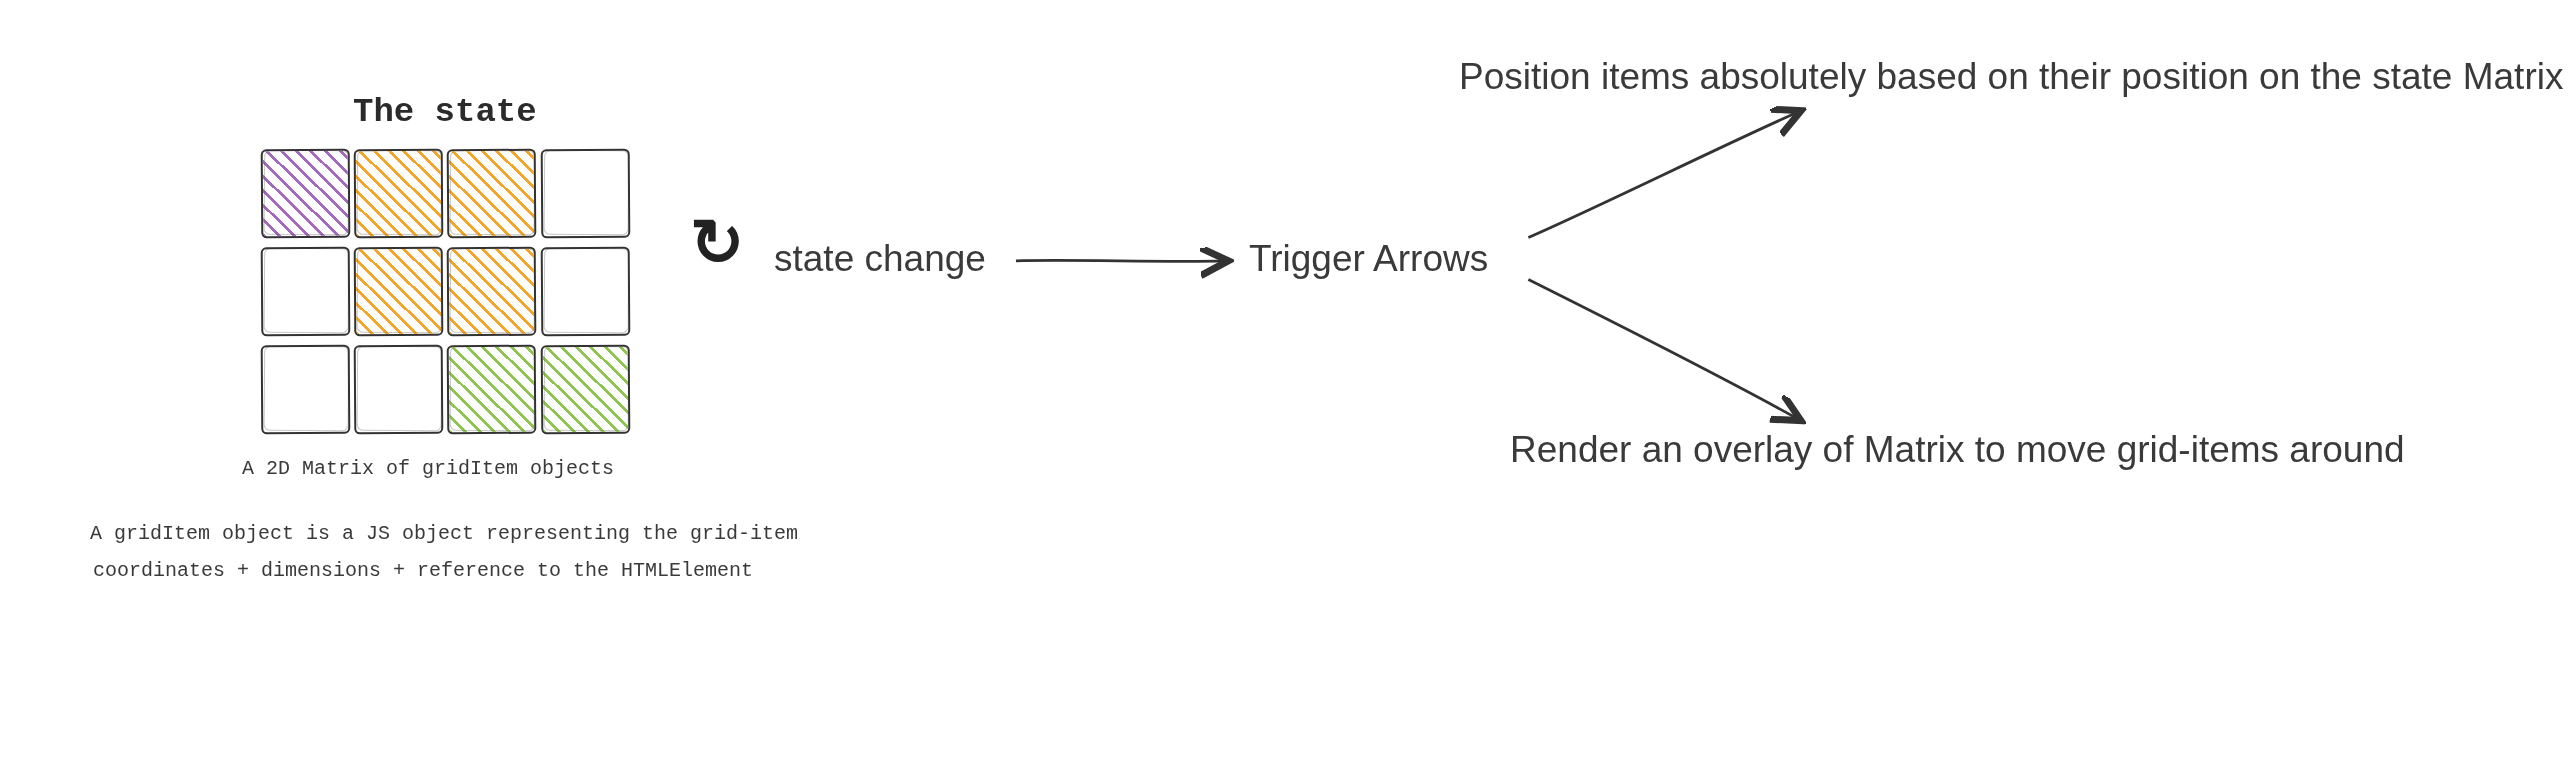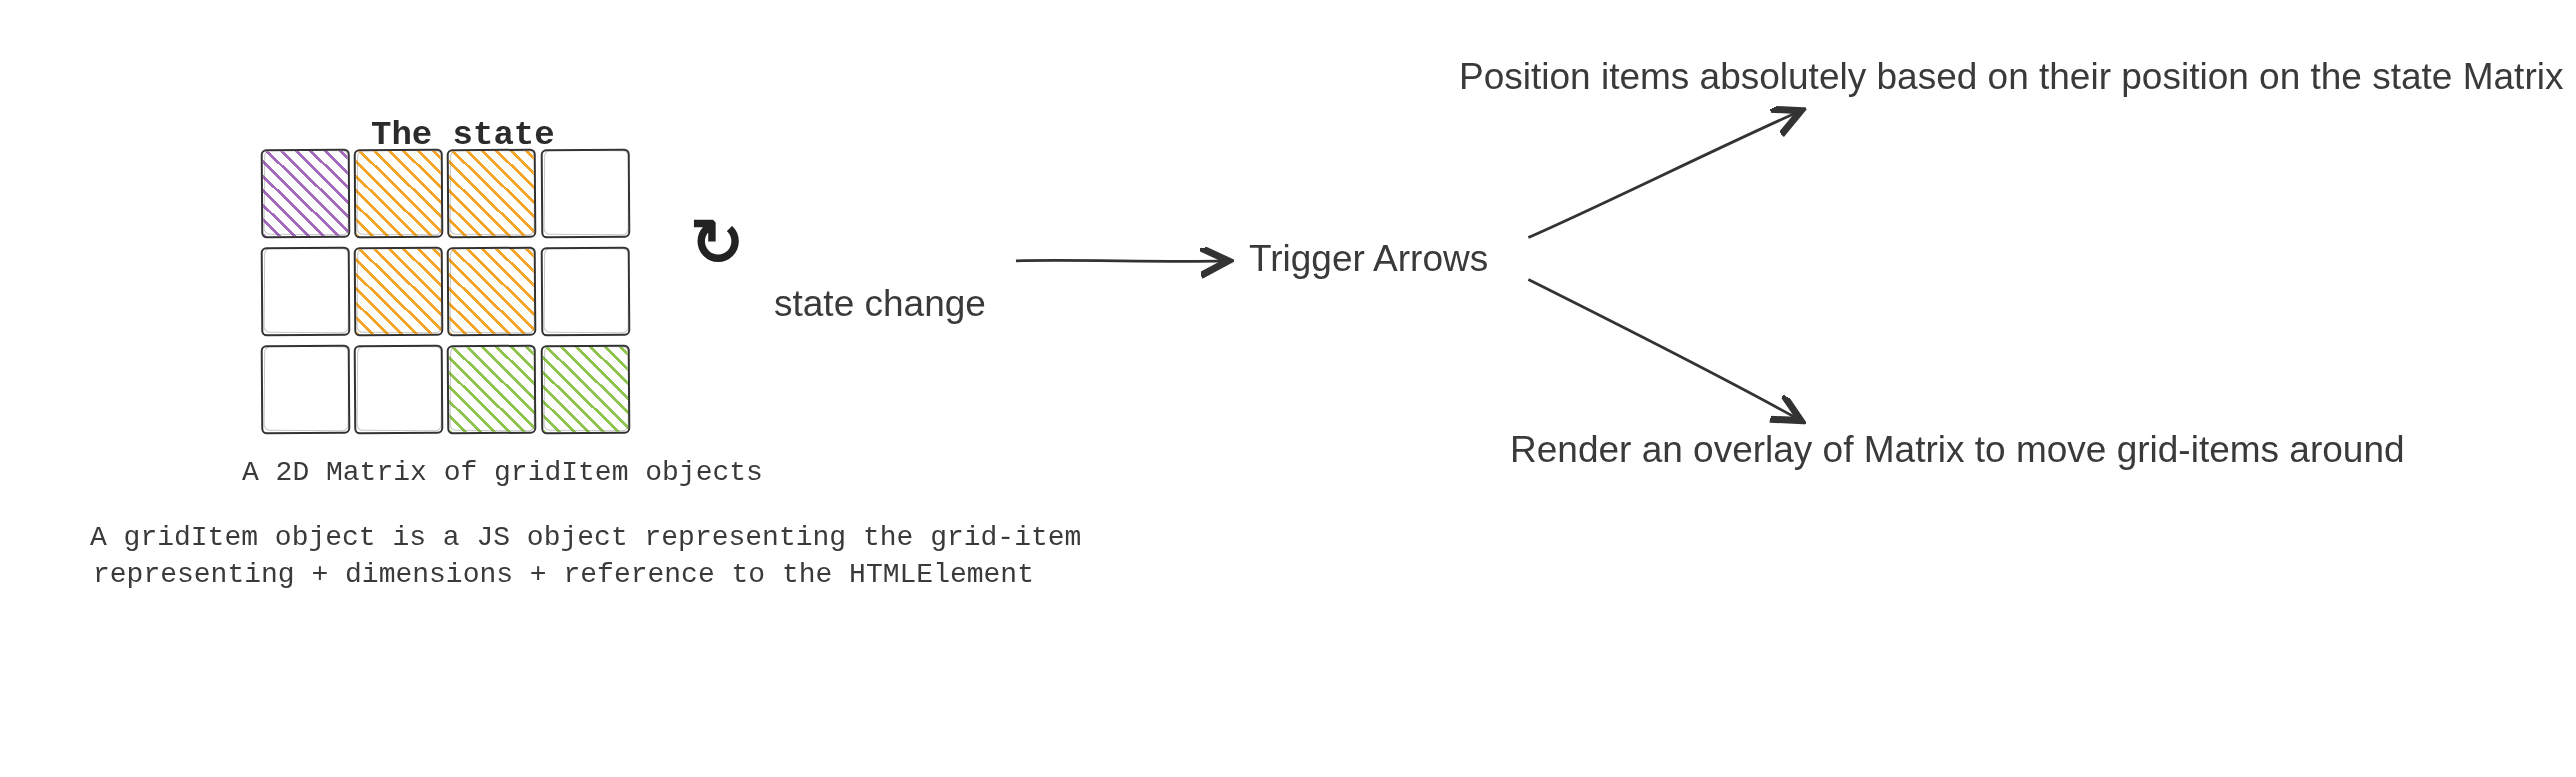--- a/index.html
+++ b/index.html
@@ -17,21 +17,21 @@
     position: absolute;
     white-space: nowrap;
   }
   .title {
     font-weight: 700;
     font-family: "Courier New", monospace;
     font-size: 34px;
   }
   .caption {
     font-family: "Courier New", monospace;
-    font-size: 28px;
+    font-size: 20px;
     color: #3a3a3a;
   }
   .flow {
     font-size: 37px;
     color: #3a3a3a;
   }
   .note {
     font-size: 37px;
     color: #3a3a3a;
   }
@@ -81,21 +81,21 @@
     position: absolute;
     left: 0; top: 0;
     width: 2576px;
     height: 777px;
     pointer-events: none;
   }
 </style>
 </head>
 <body>
 
-<div class="label title" style="left:371px; top:93px;margin-top:23px;">The state</div>
+<div class="label title" style="left:353px; top:93px;">The state</div>
 
 <div class="grid">
 
   <div class="cell" style="left:0px;   top:0px;">
       <div class="hatch hatch-purple"></div>
     </div>
   <div class="cell" style="left:93px; top:0px;">
       <div class="hatch hatch-orange"></div>
     </div>
   <div class="cell" style="left:186px; top:0px;">
@@ -118,25 +118,25 @@
       <div class="hatch hatch-green"></div>
     </div>
   <div class="cell" style="left:280px; top:196px;">
       <div class="hatch hatch-green"></div>
     </div>
 </div>
 
 <div class="label caption" style="left:242px; top:457px;">A 2D Matrix of gridItem objects</div>
 
 <div class="label caption" style="left:65px; top:522px;margin-left:25px;">A gridItem object is a JS object representing the grid-item</div>
-<div class="label caption" style="left:93px; top:559px;">representing + dimensions + reference to the HTMLElement</div>
+<div class="label caption" style="left:93px; top:559px;">coordinates + dimensions + reference to the HTMLElement</div>
 
 <div class="loop" style="left:690px; top:205px;">↺</div>
 
-<div class="label flow" style="left:774px; top:238px;margin-top:45px;">state change</div>
+<div class="label flow" style="left:774px; top:238px;">state change</div>
 
 <div class="label flow" style="left:1249px; top:238px;">Trigger Arrows</div>
 
 <div class="label note" style="left:1435px; top:56px;margin-left:24px;">Position items absolutely based on their position on the state Matrix</div>
 
 <div class="label note" style="left:1510px; top:429px;">Render an overlay of Matrix to move grid-items around</div>
 
 <svg class="arrows" viewBox="0 0 2764 834" width="2576" height="777">
   <defs>
     <marker id="arrowhead" markerWidth="12" markerHeight="12" refX="9" refY="5" orient="auto">

